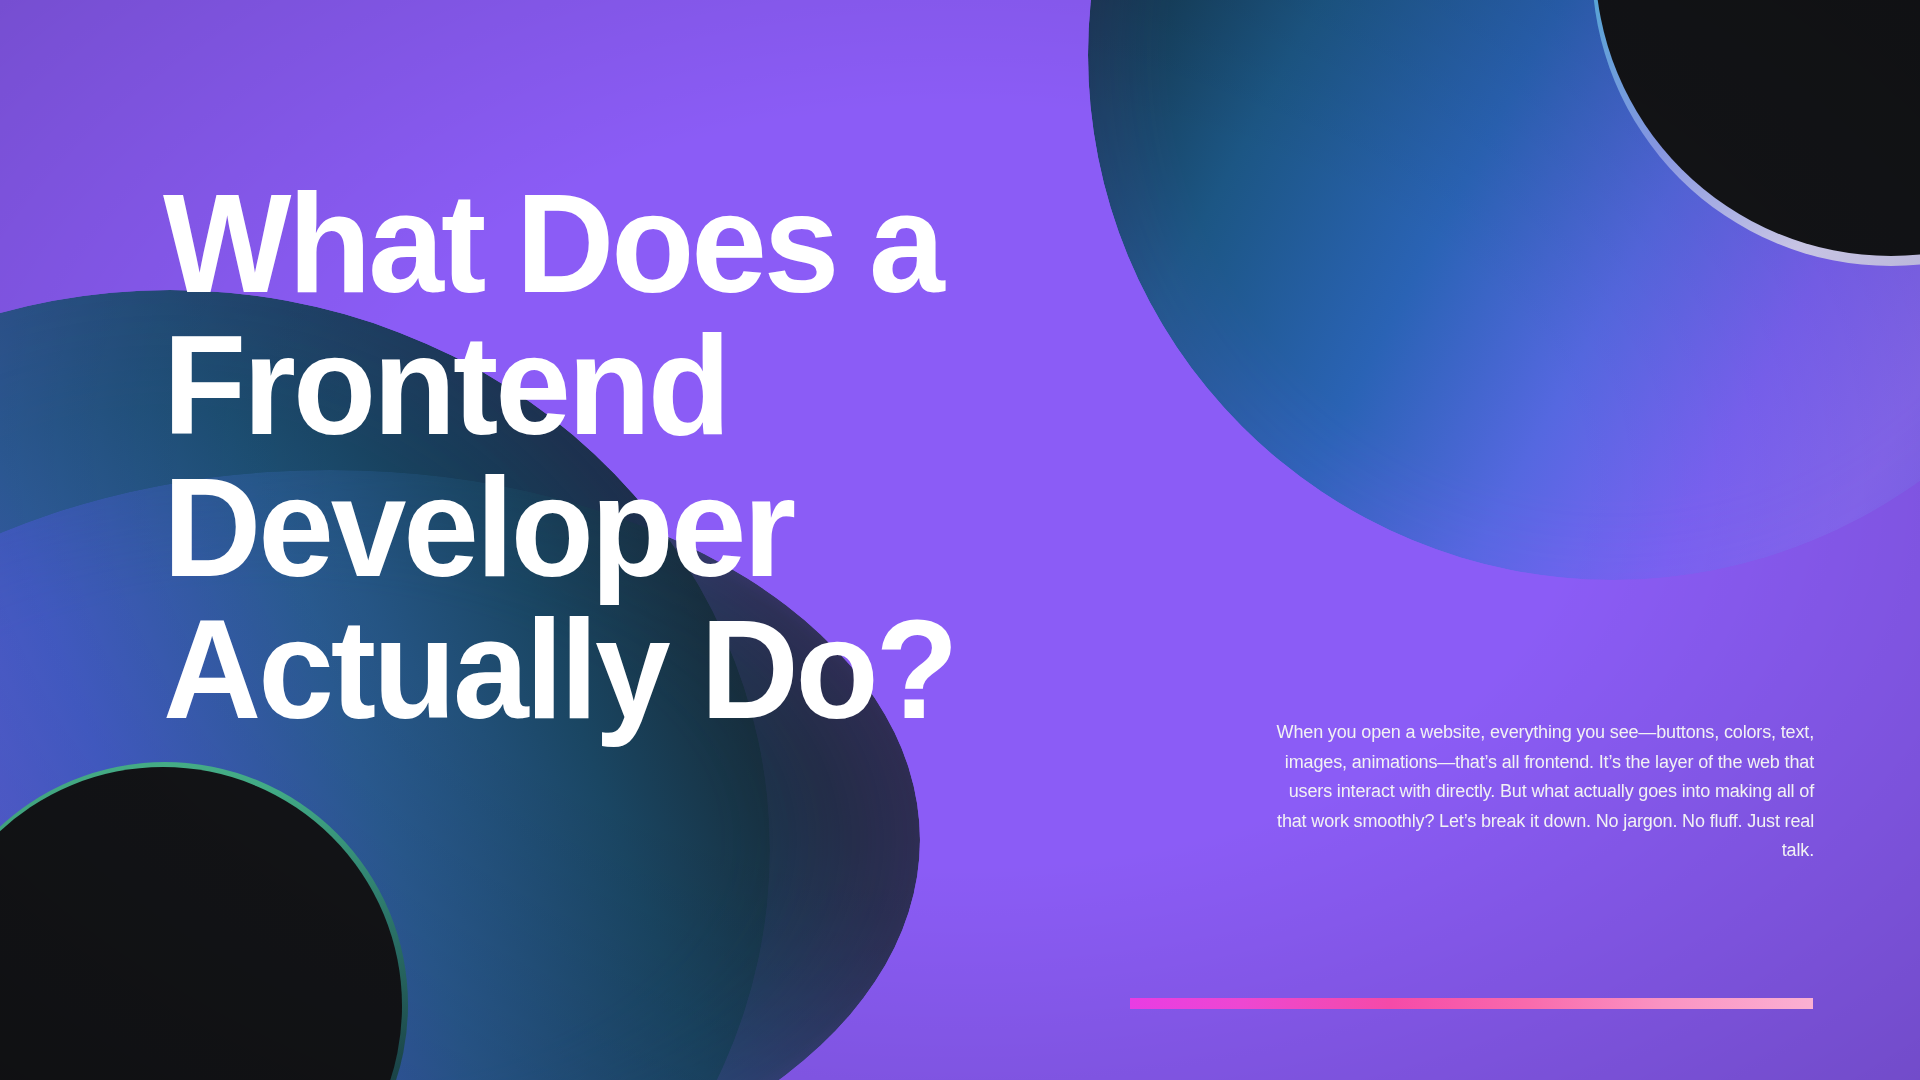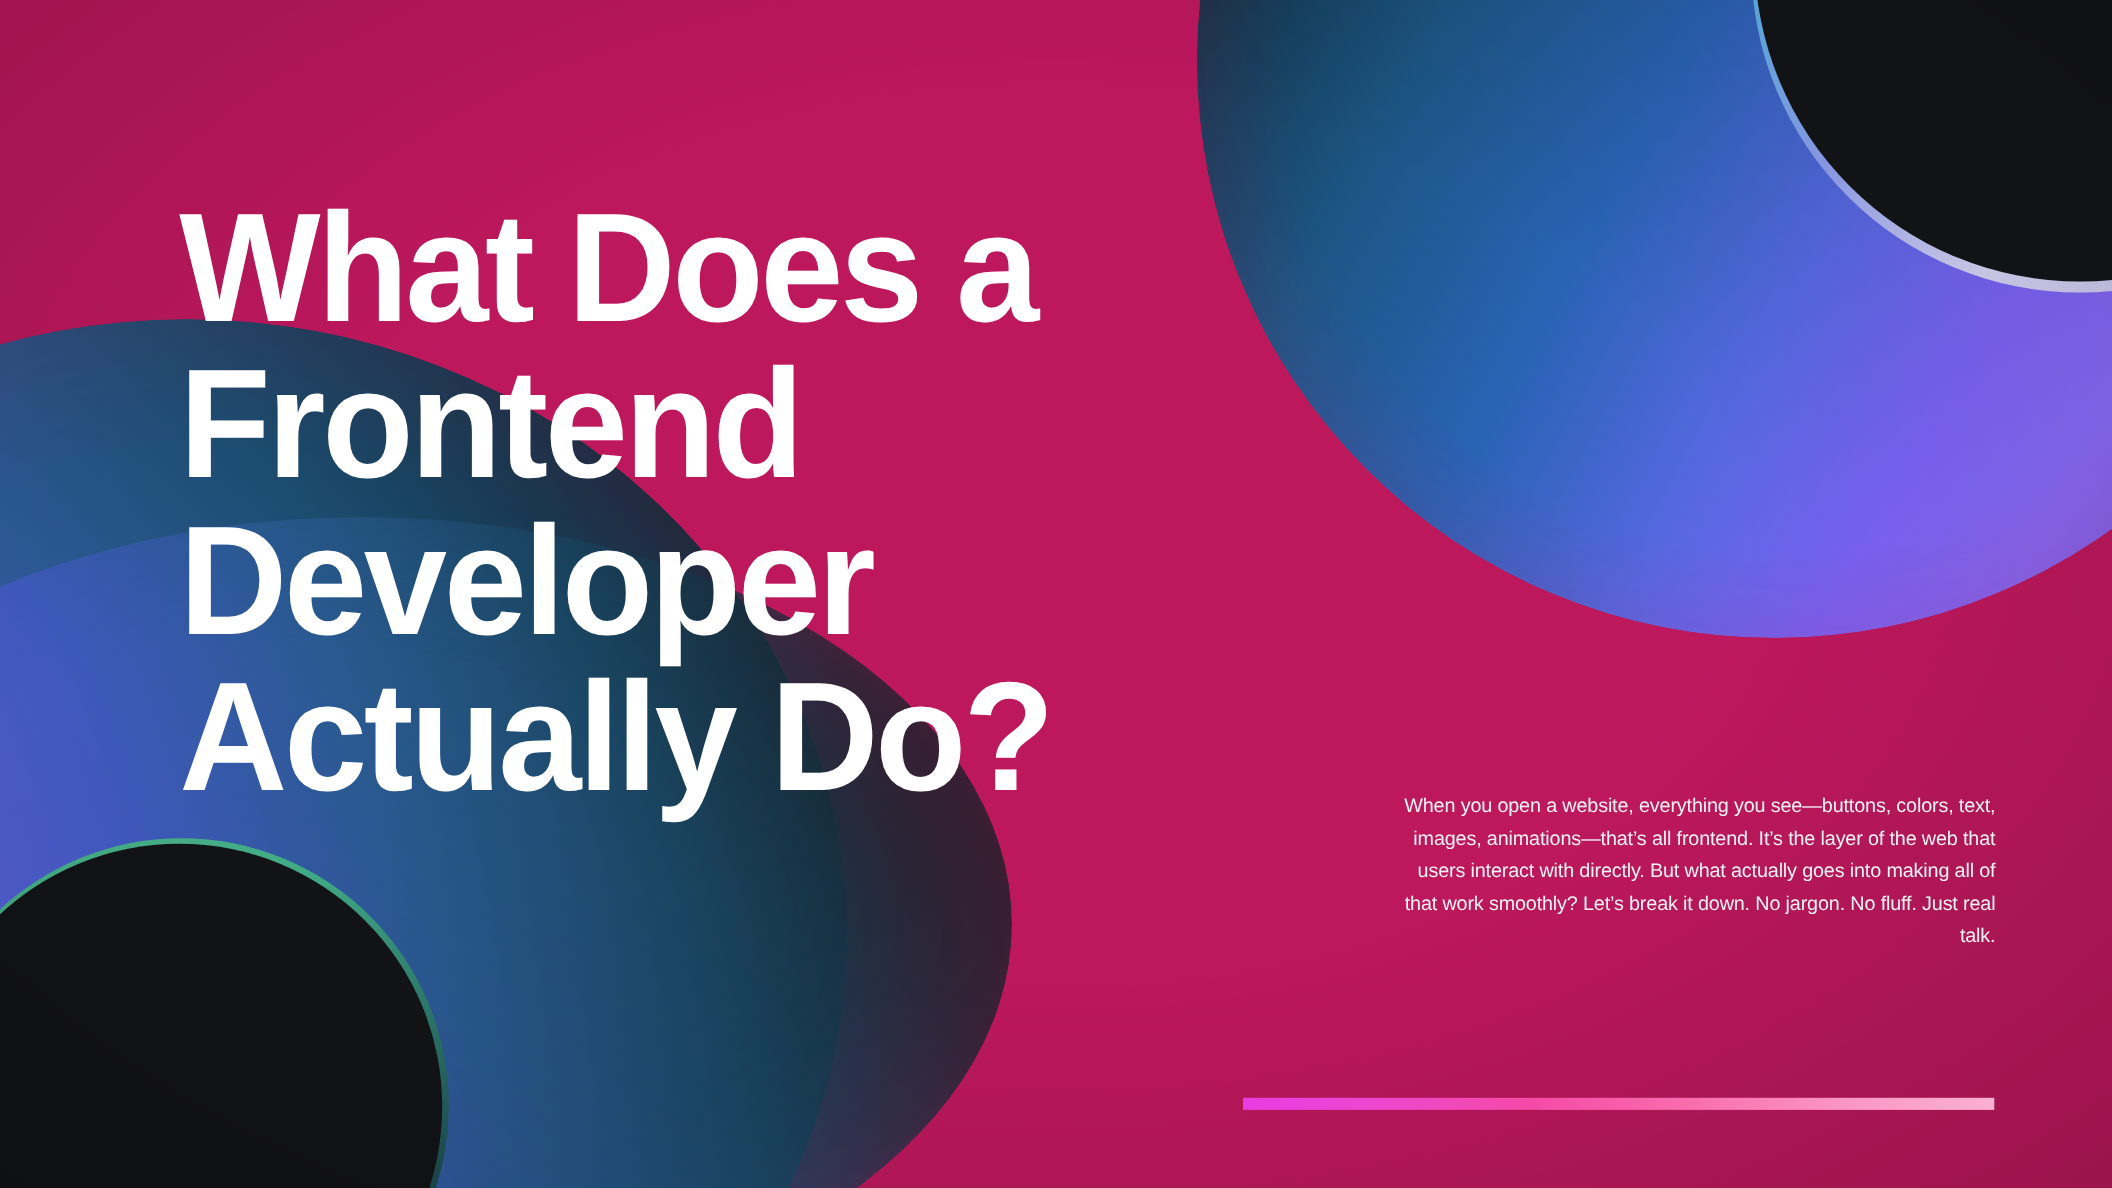--- a/index.html
+++ b/index.html
@@ -4,21 +4,21 @@
 <style>
   html, body {
     margin: 0;
     padding: 0;
     background: #0e0f11;
   }
   #slide {
     position: relative;
     width: 1920px;
     height: 1080px;
-    background: #be185d;
+    background: #8b5cf6;
     overflow: hidden;
     font-family: "Liberation Sans", sans-serif;
     -webkit-font-smoothing: antialiased;
   }
 
   
   .blob-layer {
     position: absolute;
     inset: 0;
     pointer-events: none;

